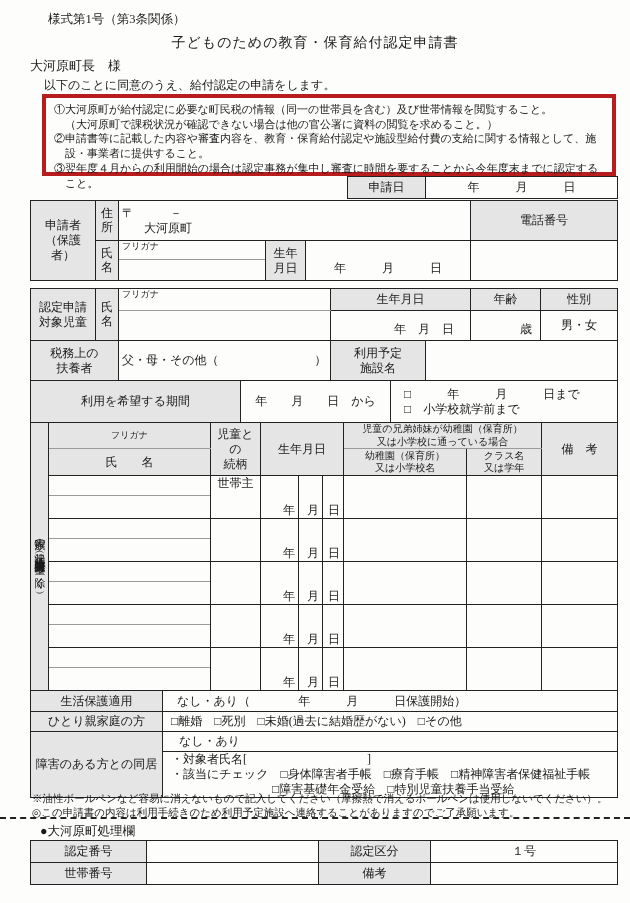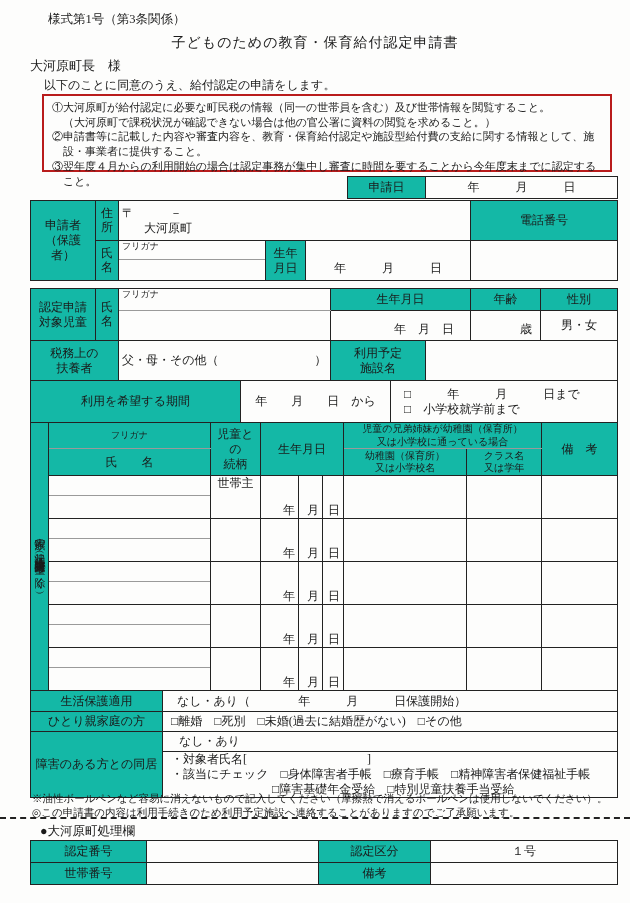--- a/index.html
+++ b/index.html
@@ -8,28 +8,28 @@
     background:#fdfdfc; color:#1a1a1a;
     font-family:"Liberation Serif","DejaVu Serif",serif;
     font-size:12px; line-height:1.25; overflow:hidden;
   }
   .formno { position:absolute; left:48px; top:12px; font-size:12.5px; }
   .title  { position:absolute; left:0; right:0; top:34px; text-align:center; font-size:14px; letter-spacing:1px; }
   .addressee { position:absolute; left:30px; top:58px; font-size:13px; }
   .intro { position:absolute; left:44px; top:78px; font-size:12px; }
   .consentbox {
     position:absolute; left:42px; top:94px; width:550px; height:66px;
-    border:2px solid #b91c1c; padding:4px 8px; font-size:11px; line-height:1.34;
+    border:4px solid #b91c1c; padding:4px 8px; font-size:11px; line-height:1.34;
   }
   .hang { padding-left:1em; text-indent:-1em; }
   .ind1 { padding-left:1em; }
 
   table { border-collapse:collapse; table-layout:fixed; }
   td { border:1px solid #222; padding:0 3px; font-size:12px; overflow:hidden; vertical-align:middle; }
-  .g { background:#14b8a6; text-align:center; }
+  .g { background:#e5e5e5; text-align:center; }
   .c { text-align:center; }
   .r { text-align:right; }
   .b { vertical-align:bottom; }
   .pre { white-space:pre-line; }
   .rel { position:relative; }
   .divline { position:absolute; left:0; right:0; top:46%; border-top:1px solid #9a9a9a; }
   .furi { font-size:9px; line-height:1.1; display:block; padding-top:1px; }
   .lightb { border-bottom-color:#9a9a9a !important; }
   .stack1 { display:inline-block; width:1.05em; line-height:1.2; white-space:normal; word-break:break-all; }
   .vside {

